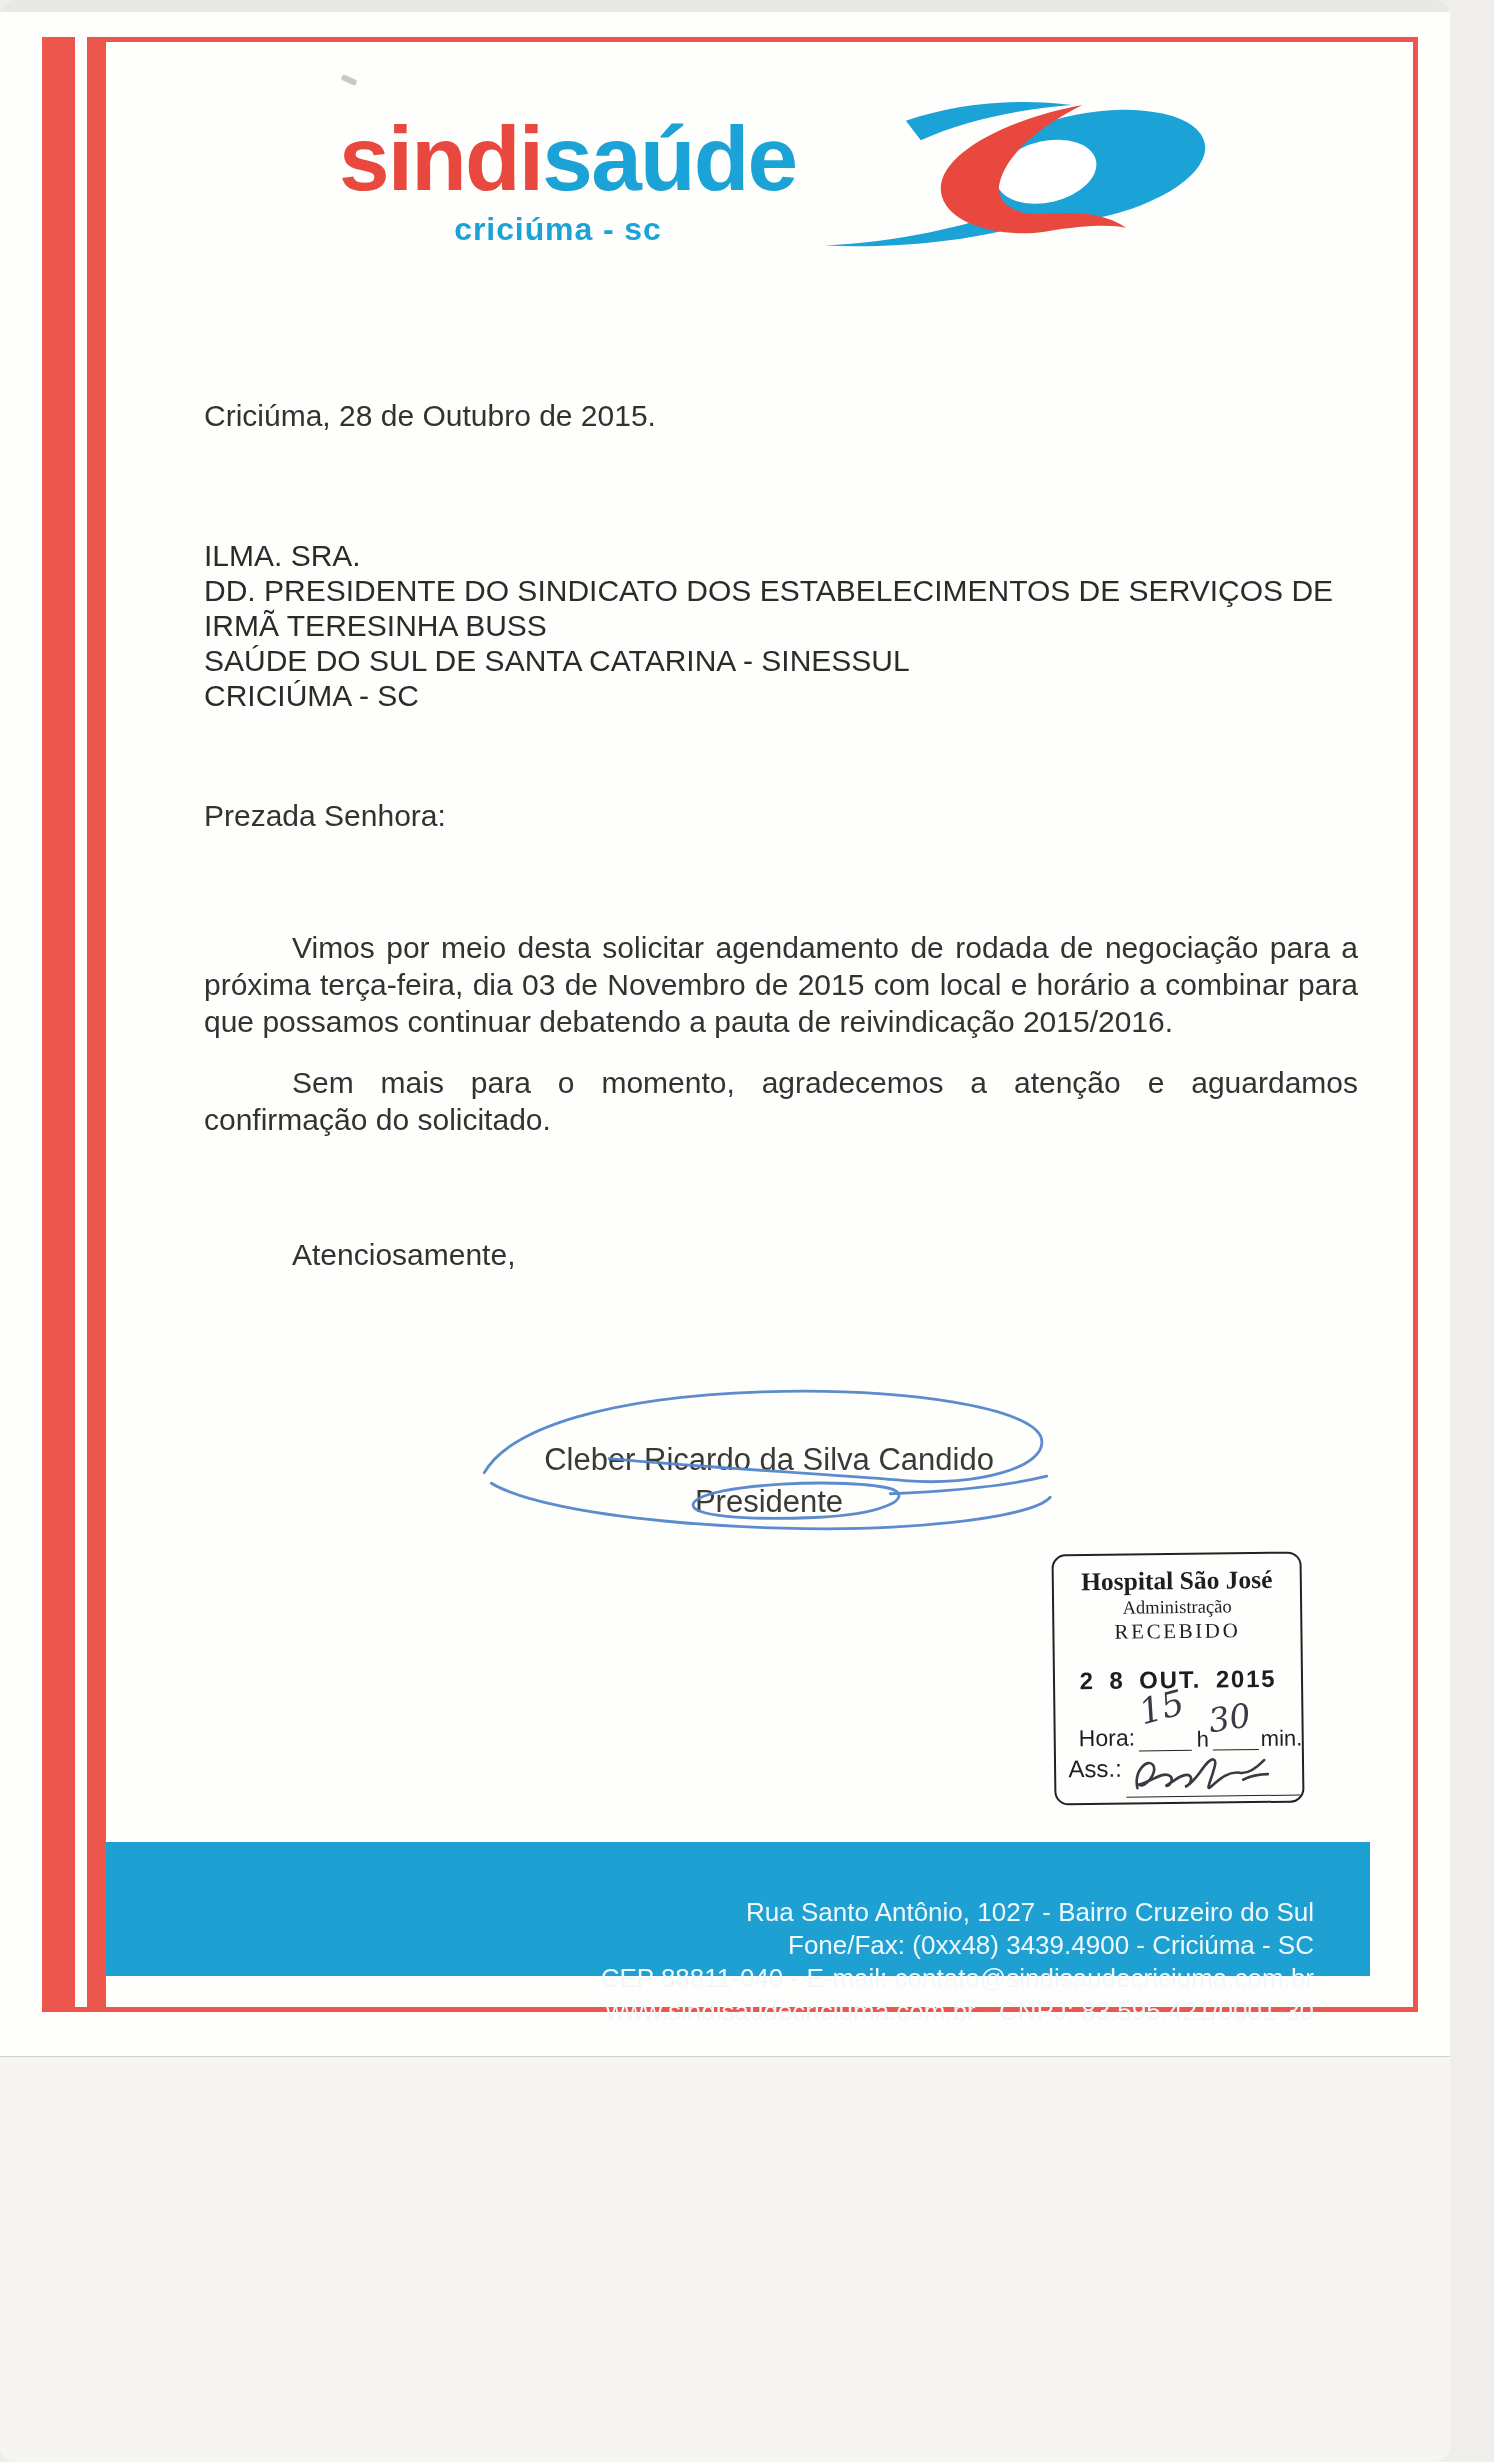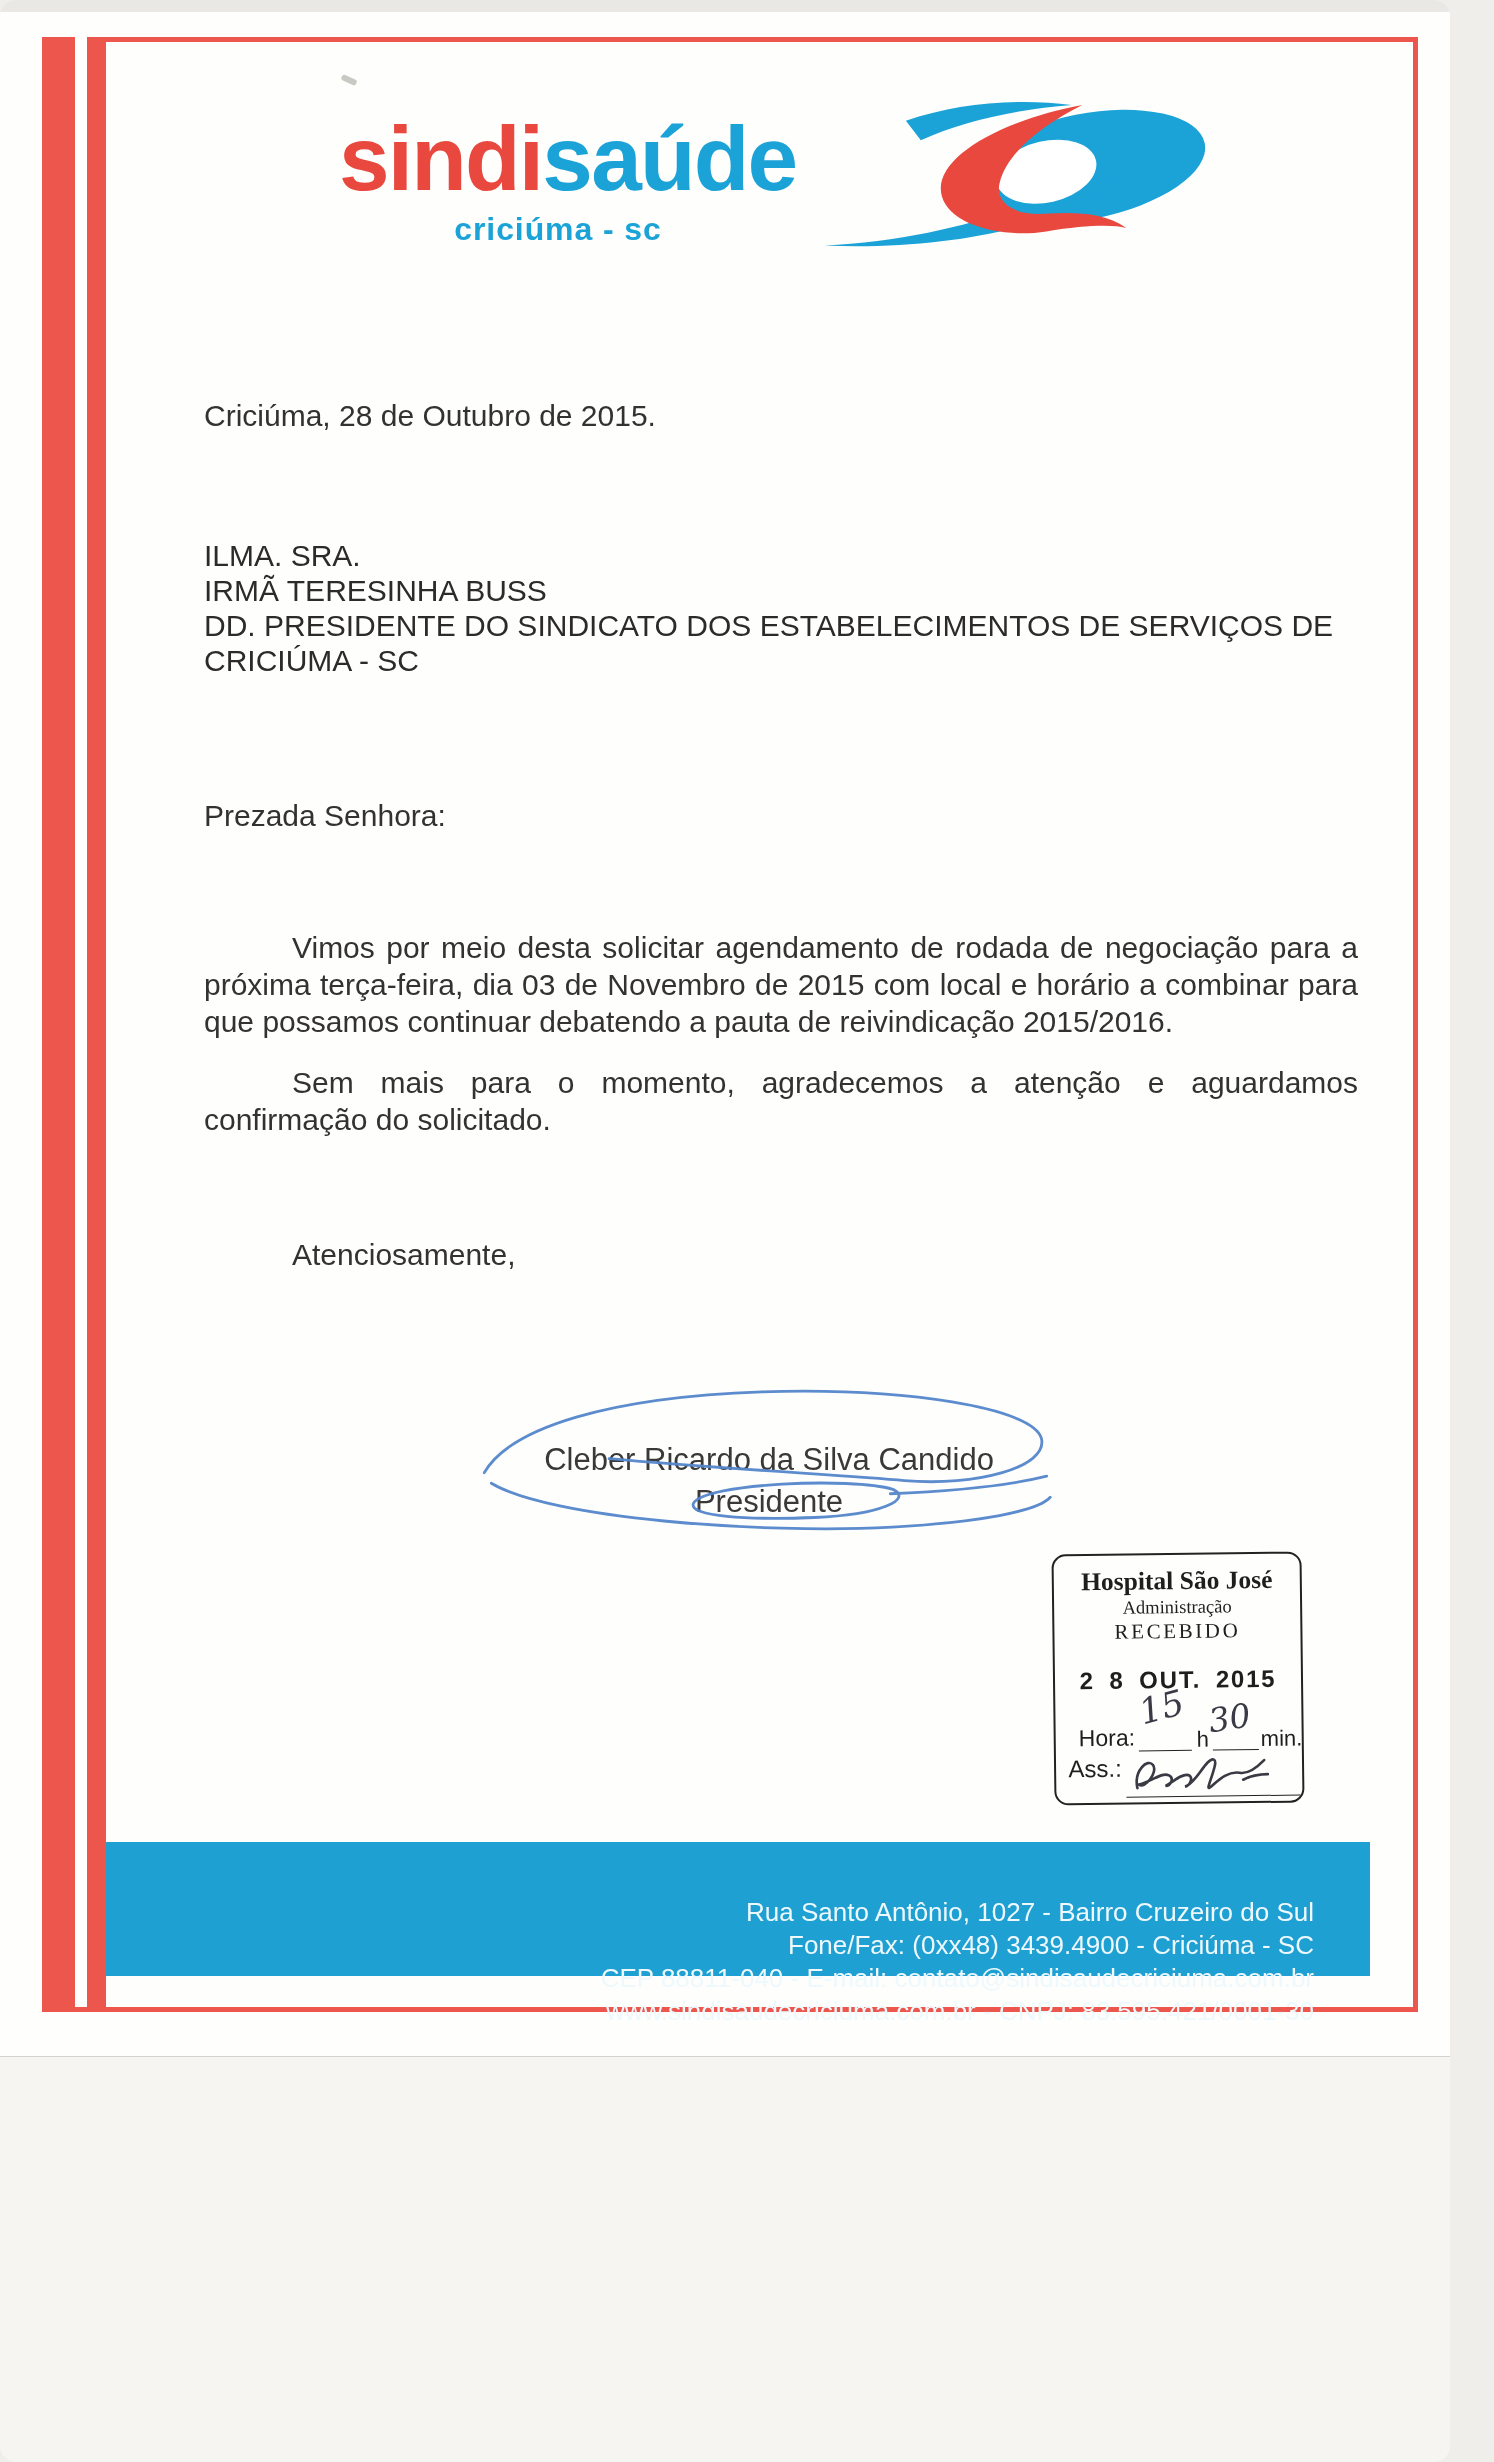--- a/index.html
+++ b/index.html
@@ -76,22 +76,23 @@
     <path d="M2,168 C135,162 255,122 316,76 C326,87 329,95 323,104 C266,148 130,174 2,168 Z" fill="#1ba3d8"></path>
     <path d="M95,26 C152,6 222,0 284,8 C226,12 160,26 112,48 Z" fill="#1ba3d8"></path>
     <ellipse cx="255" cy="84" rx="58" ry="35" transform="rotate(-13 255 84)" fill="#ffffff"></ellipse>
     <path d="M296,8 C200,26 124,70 136,112 C145,145 205,160 255,152 C298,145 330,144 346,148 C320,130 287,130 253,132 C215,134 196,117 202,96 C210,62 252,30 296,8 Z" fill="#e8483e"></path>
   </svg>
 
   <div class="txt date-line">Criciúma, 28 de Outubro de 2015.</div>
 
   <div class="txt recipient">
     <div>ILMA. SRA.</div>
+    <div>DD. PRESIDENTE DO SINDICATO DOS ESTABELECIMENTOS DE SERVIÇOS DE</div>
     <div>IRMÃ TERESINHA BUSS</div>
-    <div>DD. PRESIDENTE DO SINDICATO DOS ESTABELECIMENTOS DE SERVIÇOS DE</div>
+    <div>SAÚDE DO SUL DE SANTA CATARINA - SINESSUL</div>
     <div>CRICIÚMA - SC</div>
   </div>
 
   <div class="txt salutation">Prezada Senhora:</div>
   <div class="txt para">Vimos por meio desta solicitar agendamento de rodada de negociação para a próxima terça-feira, dia 03 de Novembro de 2015 com local e horário a combinar para que possamos continuar debatendo a pauta de reivindicação 2015/2016.</div>
   <div class="txt para para2">Sem mais para o momento, agradecemos a atenção e aguardamos confirmação do solicitado.</div>
   <div class="txt closing">Atenciosamente,</div>
 
   <div class="sig-block">
     <div>Cleber Ricardo da Silva Candido</div>

